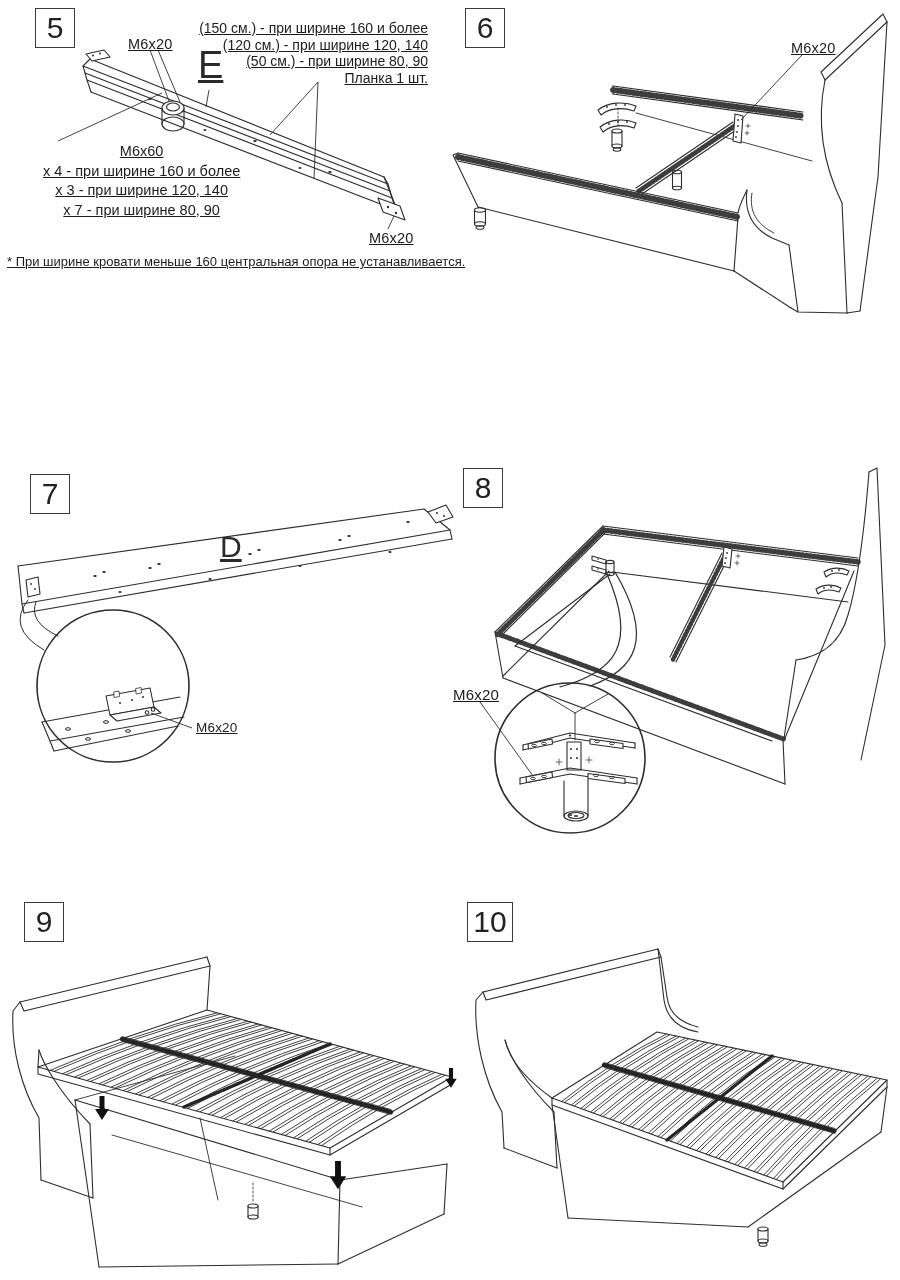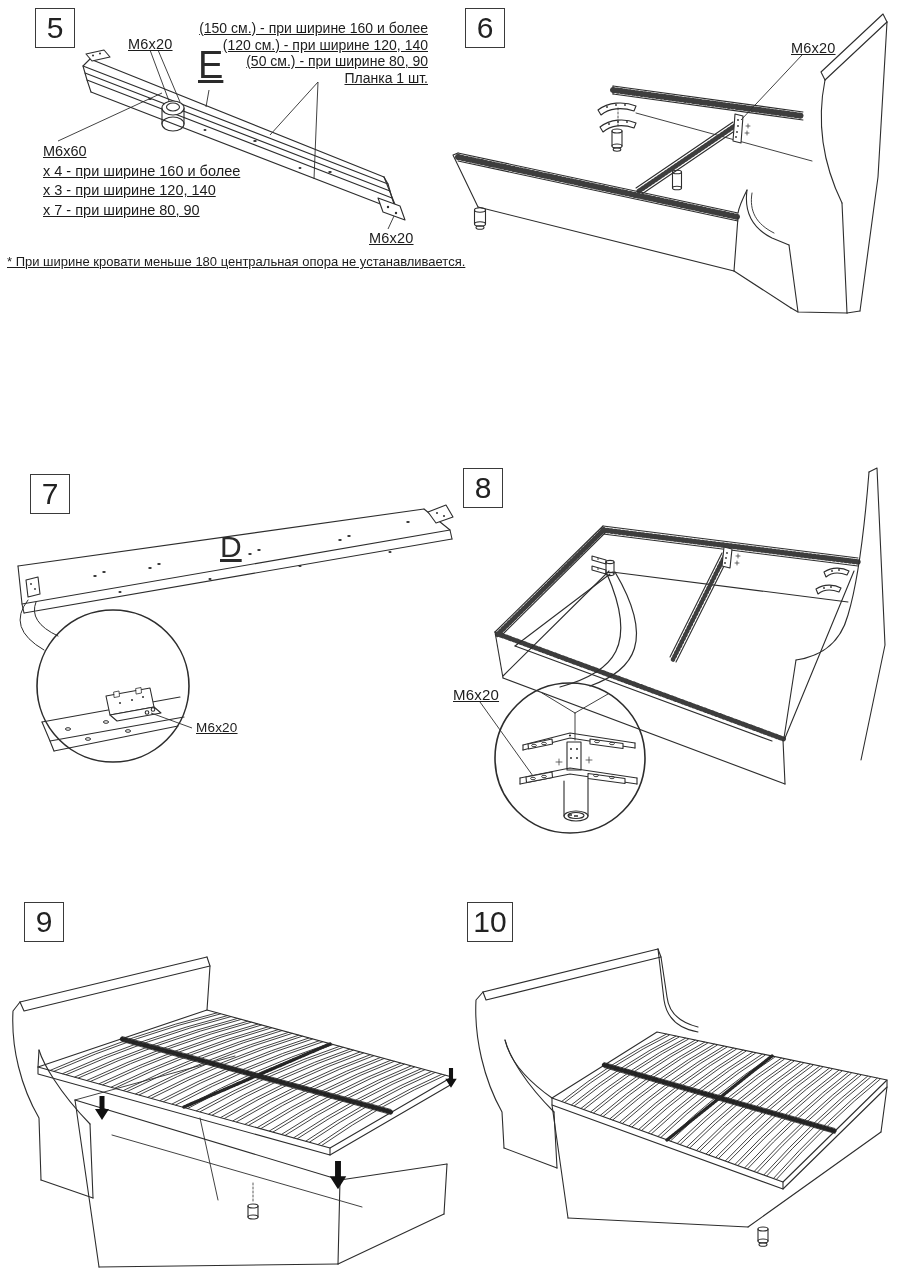--- a/index.html
+++ b/index.html
@@ -8,21 +8,21 @@
   .panel{position:absolute;}
   .panel svg{position:absolute;left:0;top:0;}
   .stepbox{position:absolute;width:38px;height:38px;border:1.6px solid #3a3a3a;background:#fff;
            display:flex;align-items:center;justify-content:center;
            font-size:30px;color:#222;z-index:3;}
   .stepbox.wide{width:44px;}
   .lbl{position:absolute;white-space:nowrap;z-index:2;text-decoration:underline;}
   .screw{font-size:14.5px;letter-spacing:0.2px;}
   .partletter{font-size:38px;color:#2a2a2a;}
   .rblock{text-align:right;font-size:14px;line-height:16.5px;}
-  .lblock{text-align:left;font-size:14.5px;line-height:19.5px;}
+  .lblock{text-align:center;font-size:14.5px;line-height:19.5px;}
   .footnote{font-size:13px;color:#1c1c1c;}
   svg path,svg ellipse,svg circle,svg line{vector-effect:none;}
 </style>
 </head>
 <body>
 
 <div class="sheet">
 
   <section class="panel" style="left:0;top:0;width:450px;height:300px">
     <svg width="450" height="300" viewBox="0 0 450 300">
@@ -74,21 +74,21 @@
       <div>(50 см.) - при ширине 80, 90</div>
       <div>Планка 1 шт.</div>
     </div>
     <div class="lbl lblock" style="left:43px;top:142px">
       <div>M6x60</div>
       <div>x 4 - при ширине 160 и более</div>
       <div>x 3 - при ширине 120, 140</div>
       <div>x 7 - при ширине 80, 90</div>
     </div>
     <div class="lbl screw" style="left:369px;top:230px">M6x20</div>
-    <div class="lbl footnote" style="left:7px;top:254px">* При ширине кровати меньше 180 центральная опора не устанавливается.</div>
+    <div class="lbl footnote" style="left:7px;top:254px">* При ширине кровати меньше 160 центральная опора не устанавливается.</div>
   </section>
 
   <section class="panel" style="left:450px;top:0;width:450px;height:330px">
     <svg width="450" height="330" viewBox="0 0 450 330">
       <g stroke="#2d2d2d" fill="none" stroke-width="1.1" stroke-linejoin="round" stroke-linecap="round">
 
         <path d="M163,86 L353,112"></path>
         <path d="M163,94 L353,120"></path>
         <path d="M163,86 L163,94"></path>
         <path d="M163,90 L353,116" stroke-width="6" stroke="#3d3d3d" stroke-dasharray="1.3 2.7"></path>

